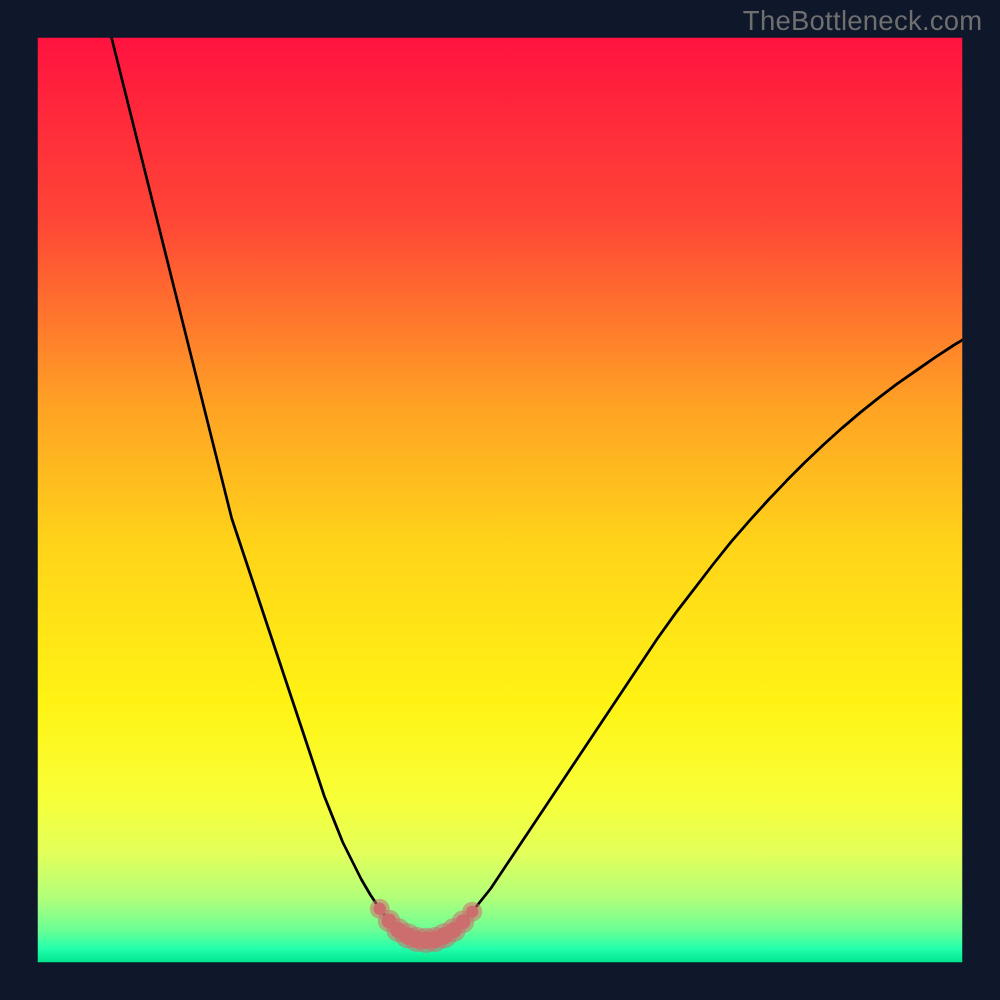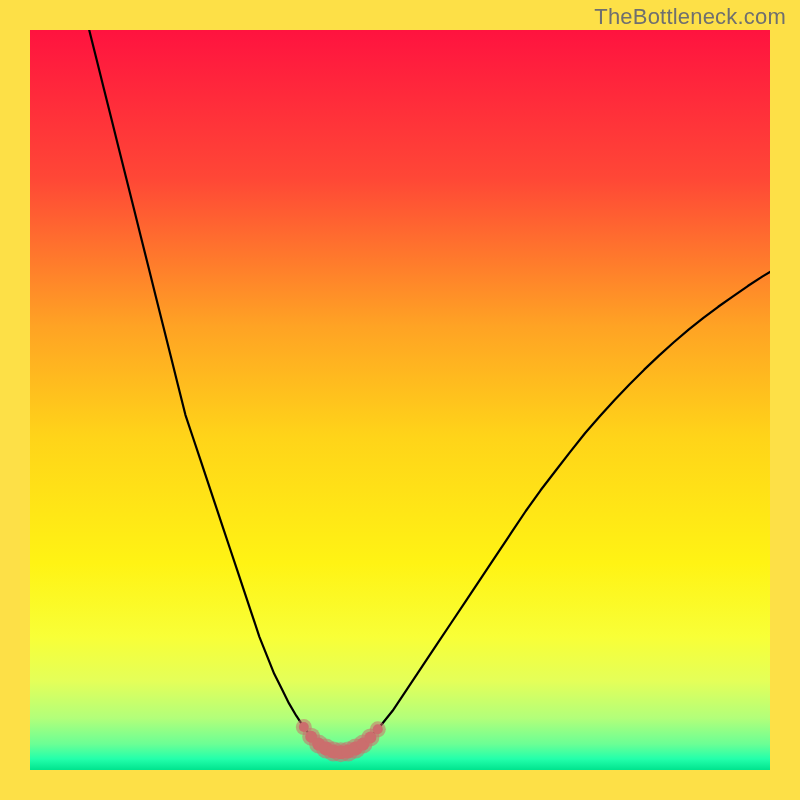--- a/index.html
+++ b/index.html
@@ -6,21 +6,21 @@
     margin: 0;
     padding: 0;
     width: 800px;
     height: 800px;
     overflow: hidden;
     font-family: Arial, Helvetica, sans-serif;
   }
   .frame {
     width: 800px;
     height: 800px;
-    background: #fde047;
+    background: #0f172a;
     position: relative;
   }
   .watermark {
     position: absolute;
     top: 4px;
     right: 14px;
     color: #6f6f6f;
     font-size: 22px;
     font-weight: 500;
     letter-spacing: 0.2px;

